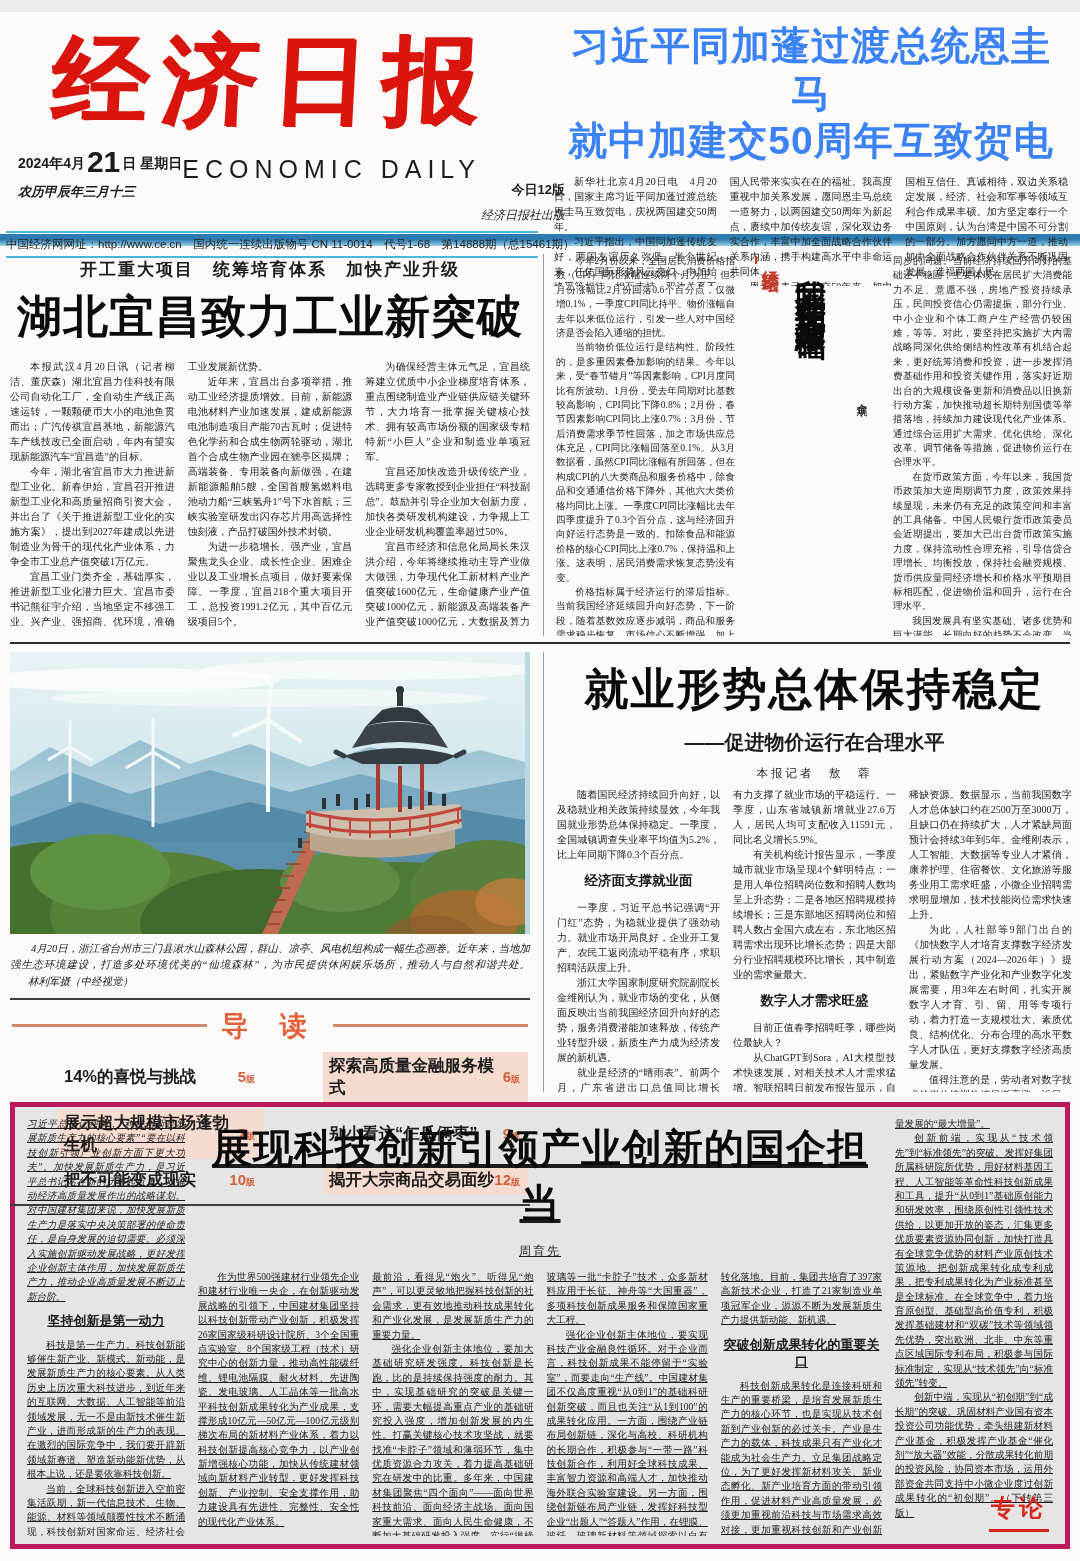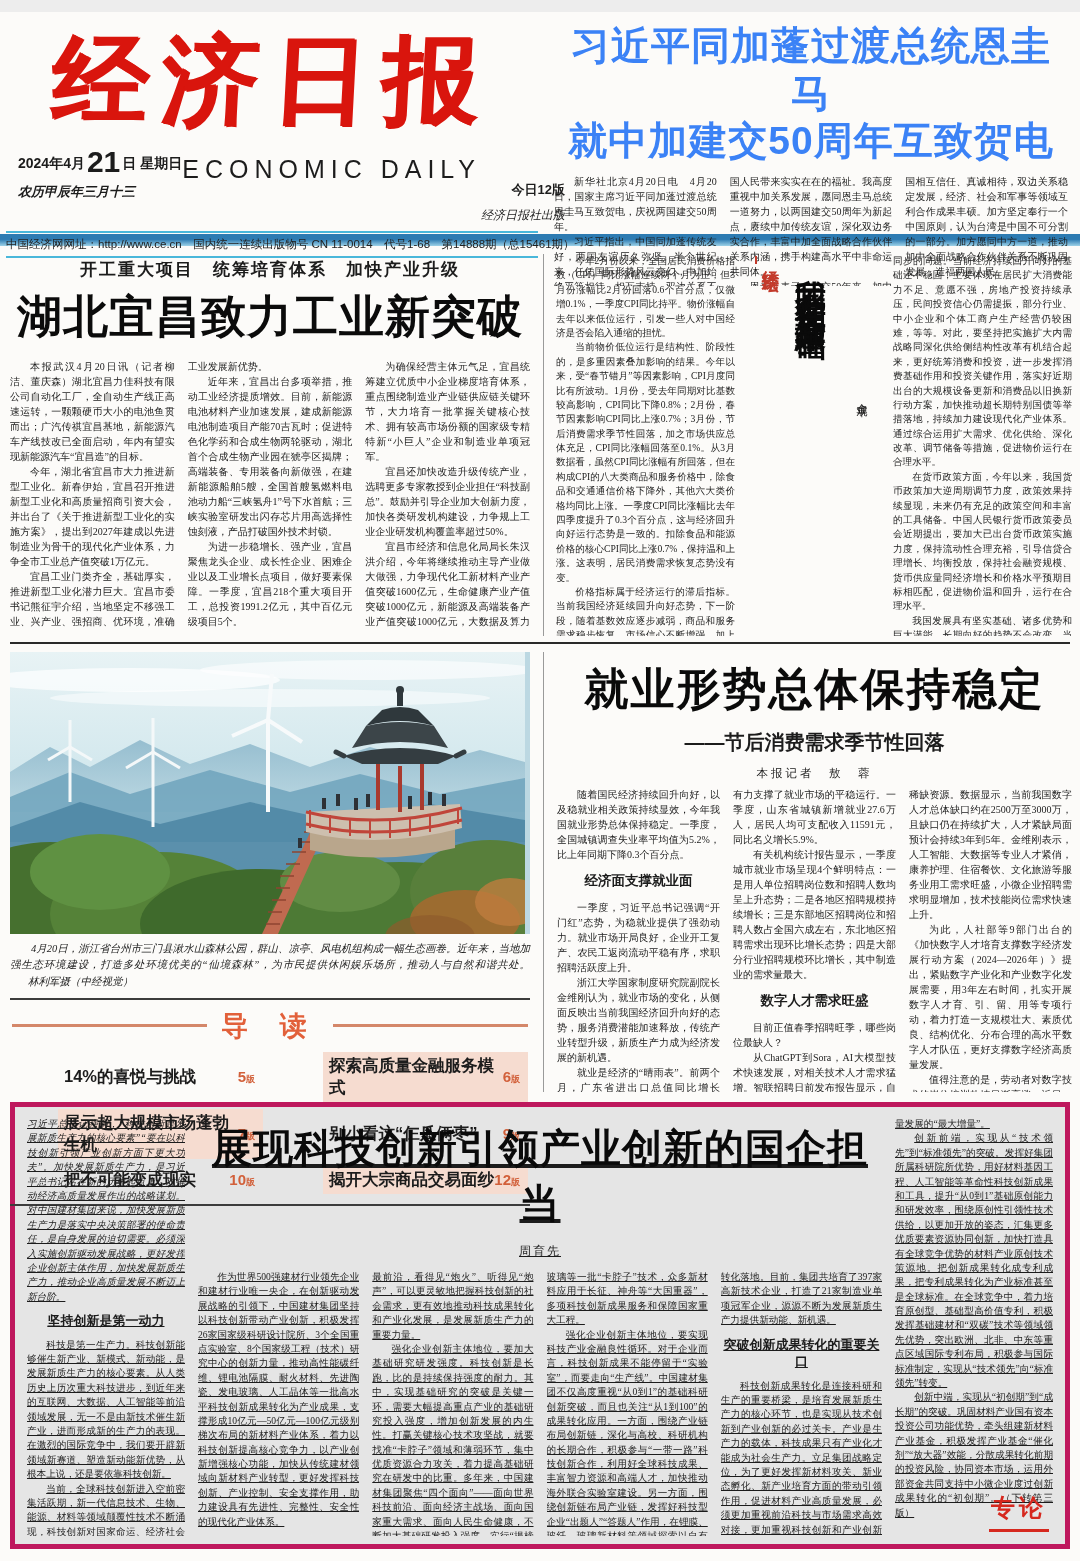--- a/index.html
+++ b/index.html
@@ -346,21 +346,21 @@
           <div class="ditem hl">
             <span>揭开大宗商品交易面纱</span>
             <span class="dpage"><span>12</span><span class="ban">版</span></span>
           </div>
         </div>
       </div>
     </div>
 
     <div class="employment">
       <div class="empHl">就业形势总体保持稳定</div>
-      <div class="empSub">——节后消费需求季节性回落</div>
+      <div class="empSub">——促进物价运行在合理水平</div>
       <div class="empBy">本报记者　敖　蓉</div>
       <div class="empBody">
         <div class="col">
           <p>随着国民经济持续回升向好，以及稳就业相关政策持续显效，今年我国就业形势总体保持稳定。一季度，全国城镇调查失业率平均值为5.2%，比上年同期下降0.3个百分点。</p>
           <div class="secHead">经济面支撑就业面</div>
           <p>一季度，习近平总书记强调“开门红”态势，为稳就业提供了强劲动力。就业市场开局良好，企业开工复产、农民工返岗流动平稳有序，求职招聘活跃度上升。</p>
           <p>浙江大学国家制度研究院副院长金维刚认为，就业市场的变化，从侧面反映出当前我国经济回升向好的态势，服务消费潜能加速释放，传统产业转型升级，新质生产力成为经济发展的新机遇。</p>
           <p>就业是经济的“晴雨表”。前两个月，广东省进出口总值同比增长24.9%，规模以上工业企业营业收入同比增长11.3%。相对应的是，一季度广东城镇新增就业31.9万人，同比上升7.9%；山东一季度地区生产总值同比增长6%，</p>
         </div>
         <div class="col">

